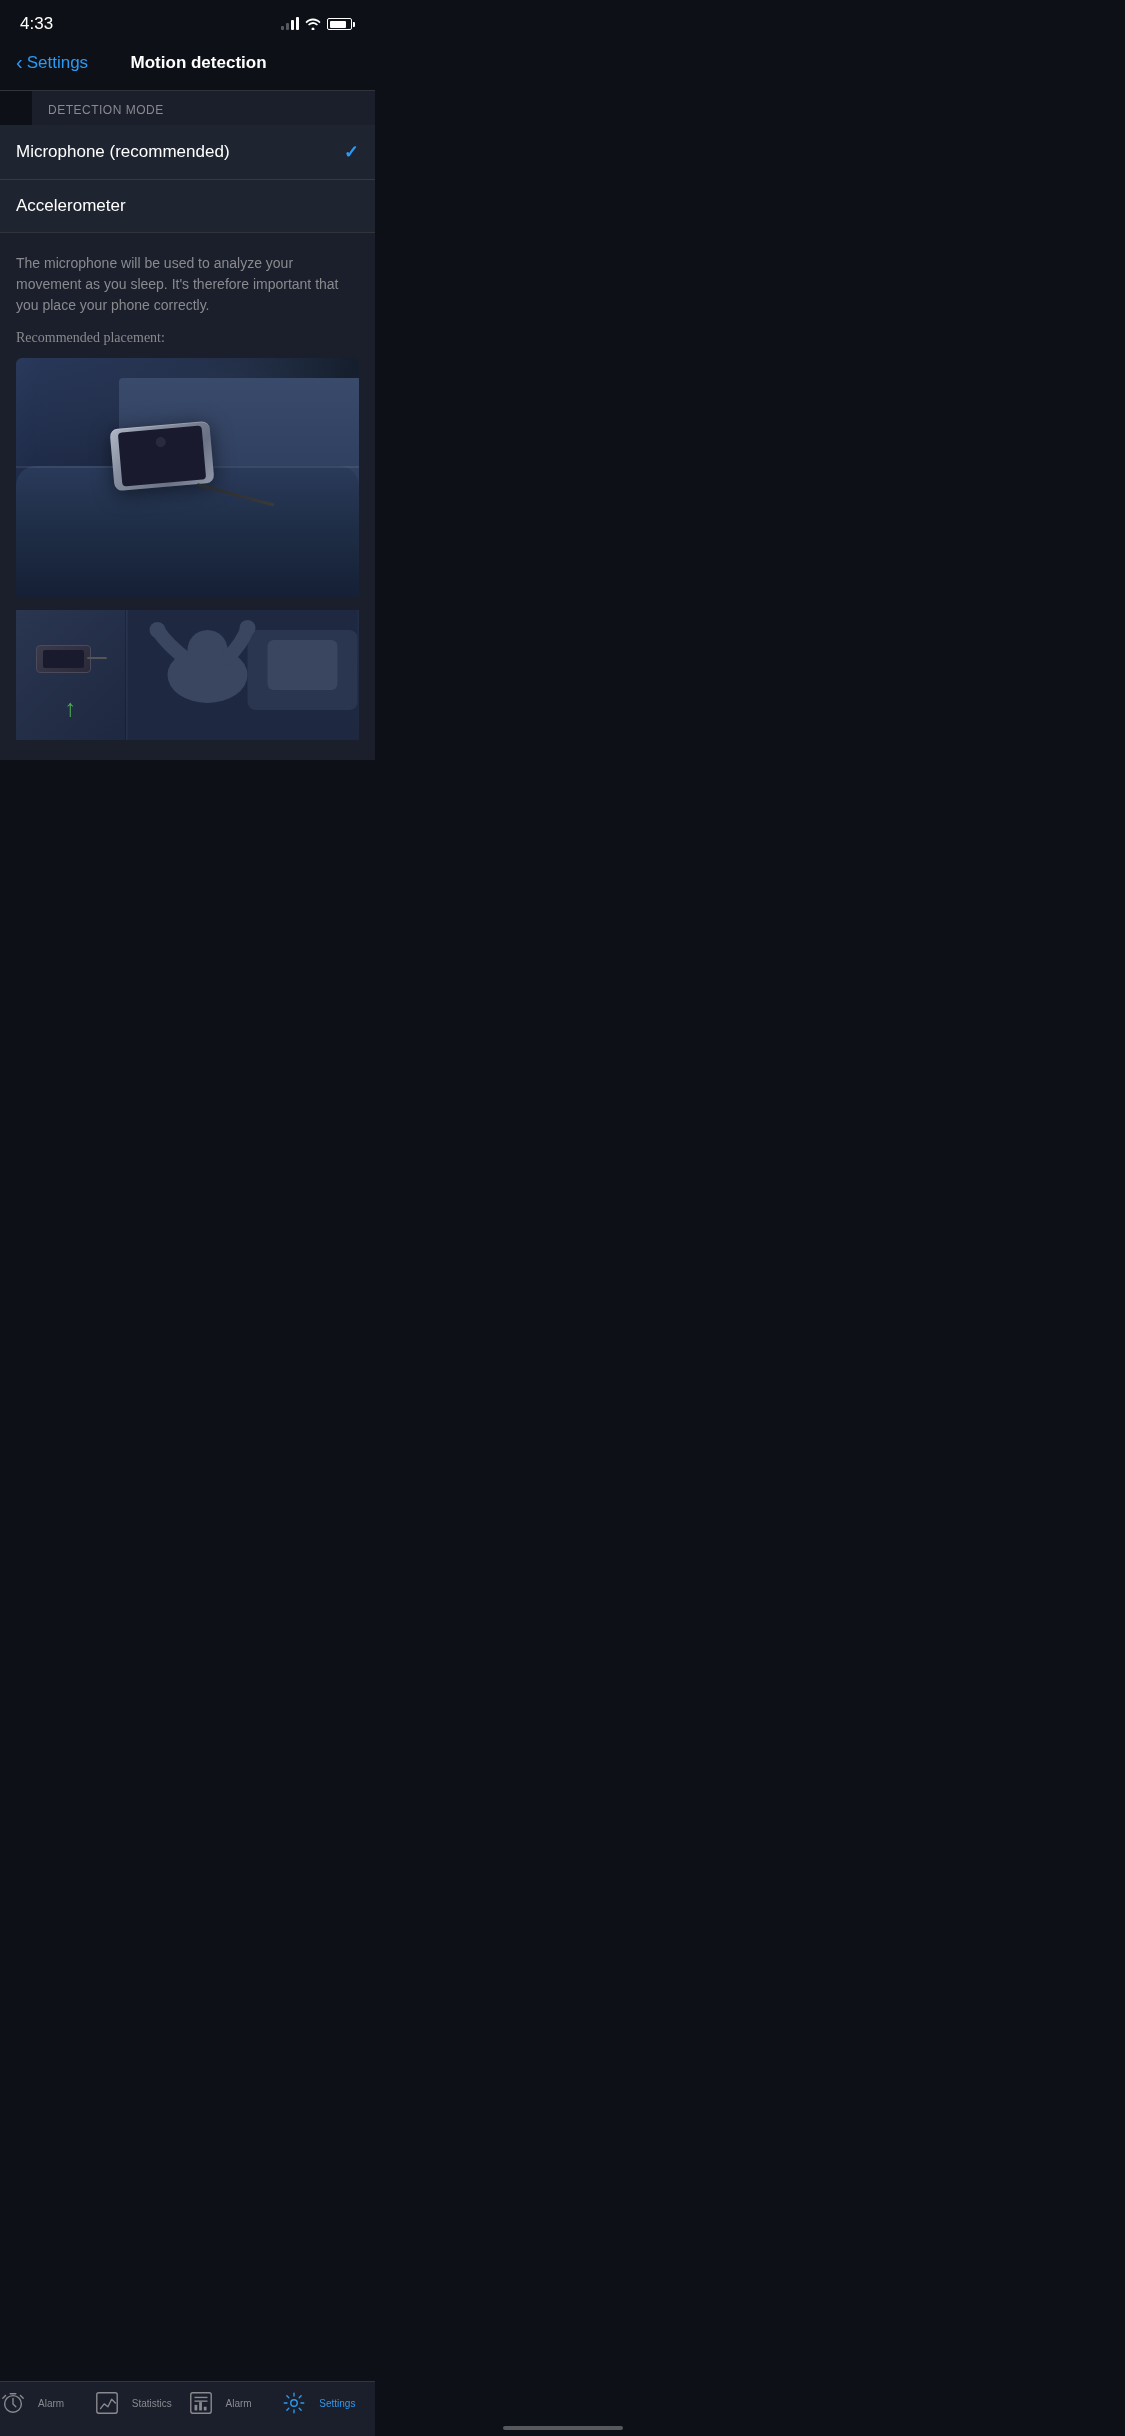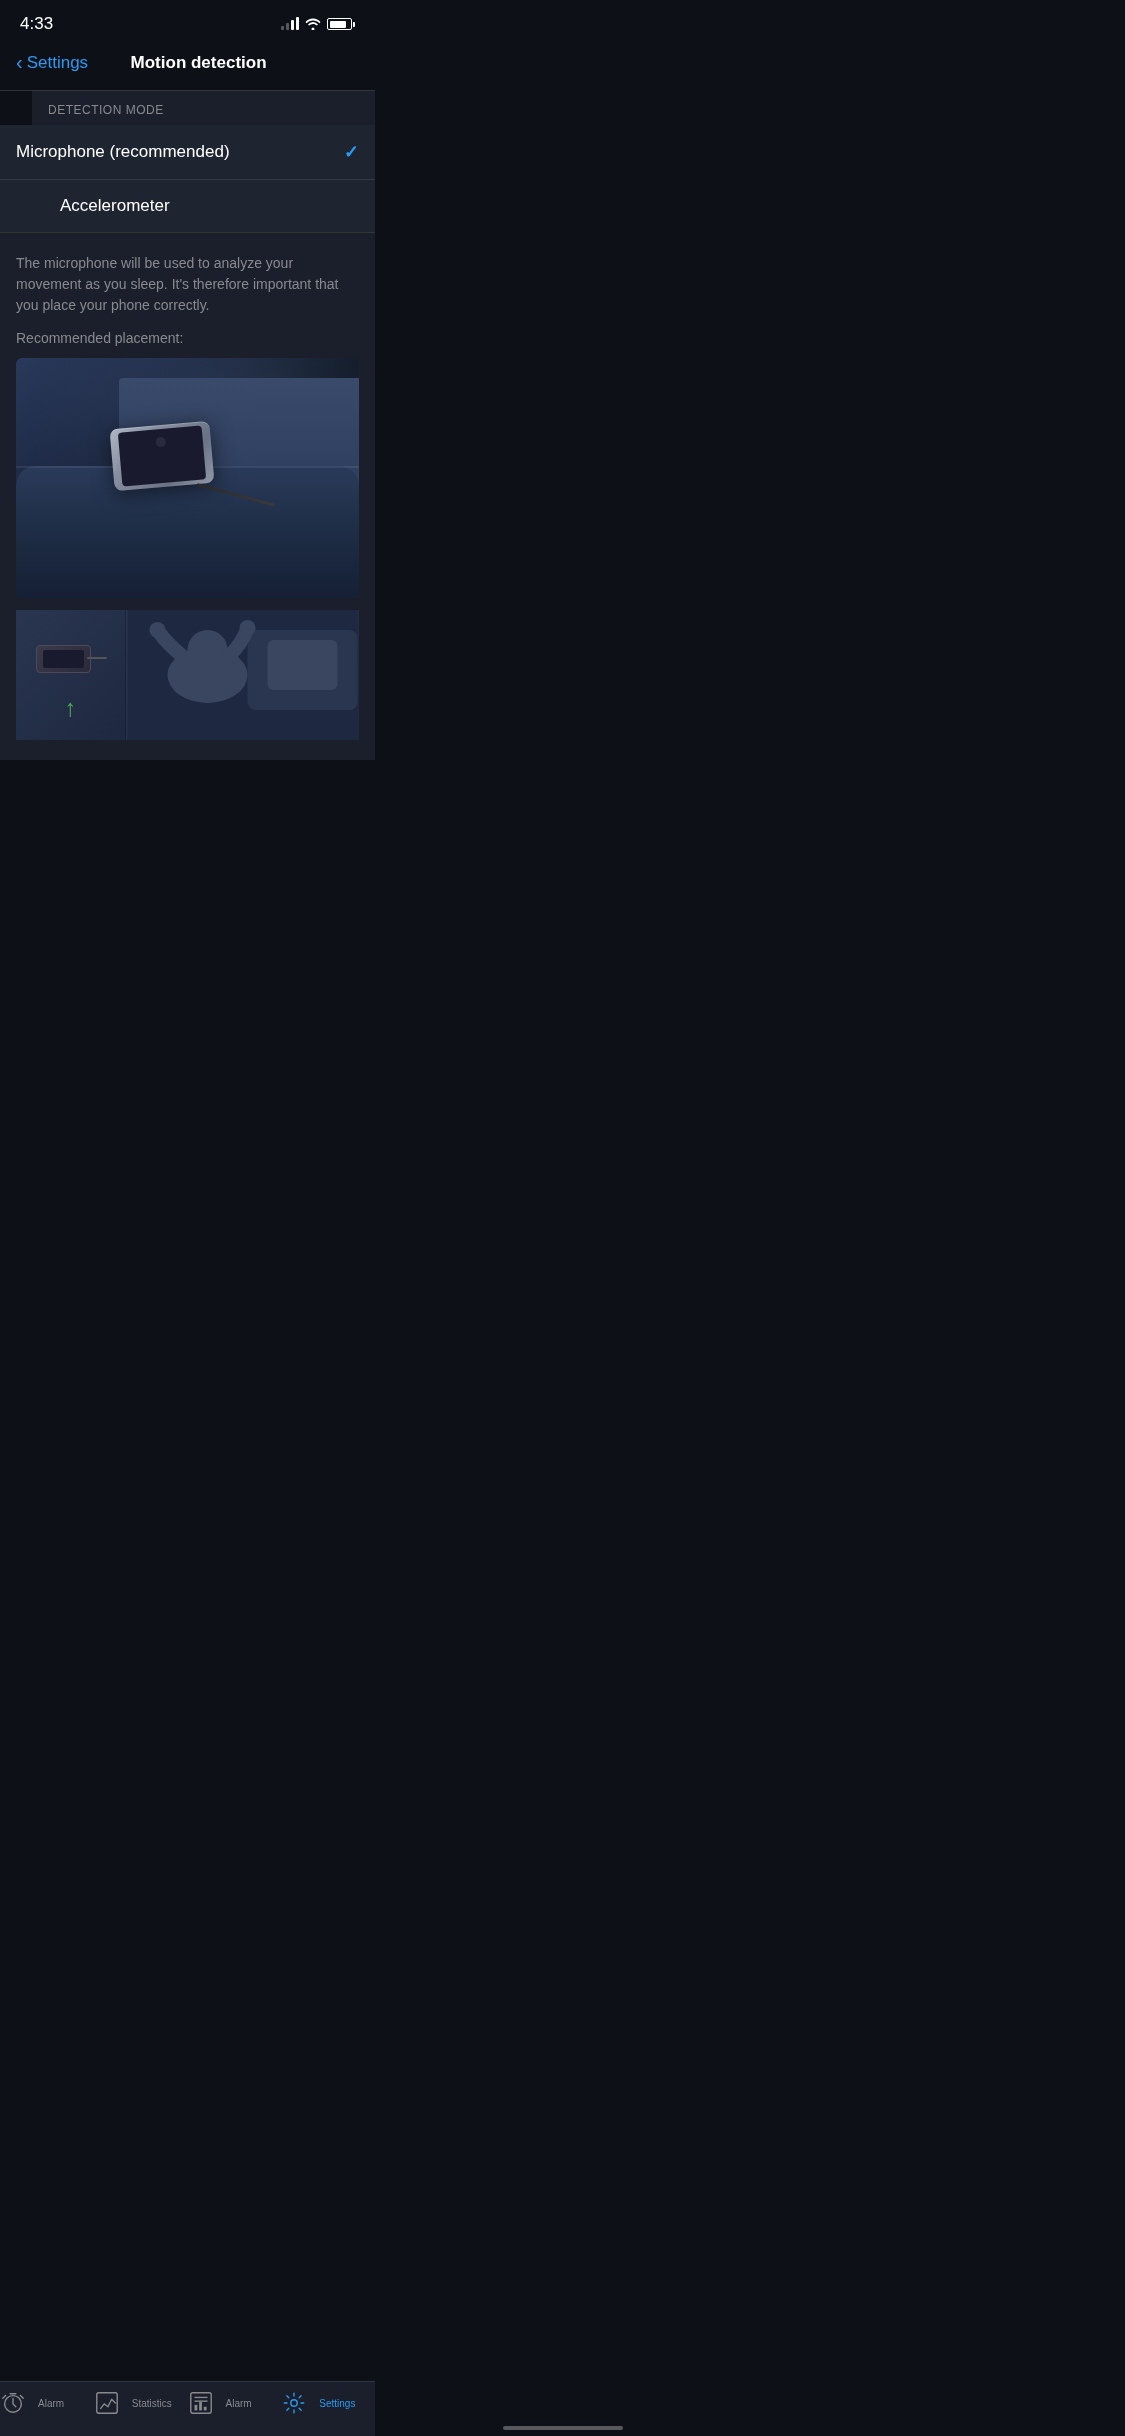--- a/index.html
+++ b/index.html
@@ -129,21 +129,20 @@
       display: flex;
       align-items: center;
       justify-content: space-between;
       padding: 16px 16px;
       min-height: 52px;
       border-bottom: 1px solid rgba(255,255,255,0.1);
       cursor: pointer;
     }
     .option-item:last-child {
       border-bottom: none;
-      margin-left: 44px;
     }
     .option-label {
       font-size: 17px;
       color: #ffffff;
     }
     .checkmark {
       color: #2b9af3;
       font-size: 18px;
       font-weight: 600;
     }
@@ -156,20 +155,21 @@
     .description-text {
       font-size: 14px;
       color: #8a8a8e;
       line-height: 1.5;
       margin-bottom: 14px;
     }
     .recommended-label {
       font-size: 14px;
       color: #8a8a8e;
       margin-bottom: 12px;
+      font-family: Liberation Serif, serif;
     }
 
     
     .bed-image-container {
       width: 100%;
       height: 240px;
       background: linear-gradient(135deg, #2a3a5c 0%, #1a2540 30%, #0f1825 60%, #1e2d45 100%);
       border-radius: 6px;
       overflow: hidden;
       position: relative;

